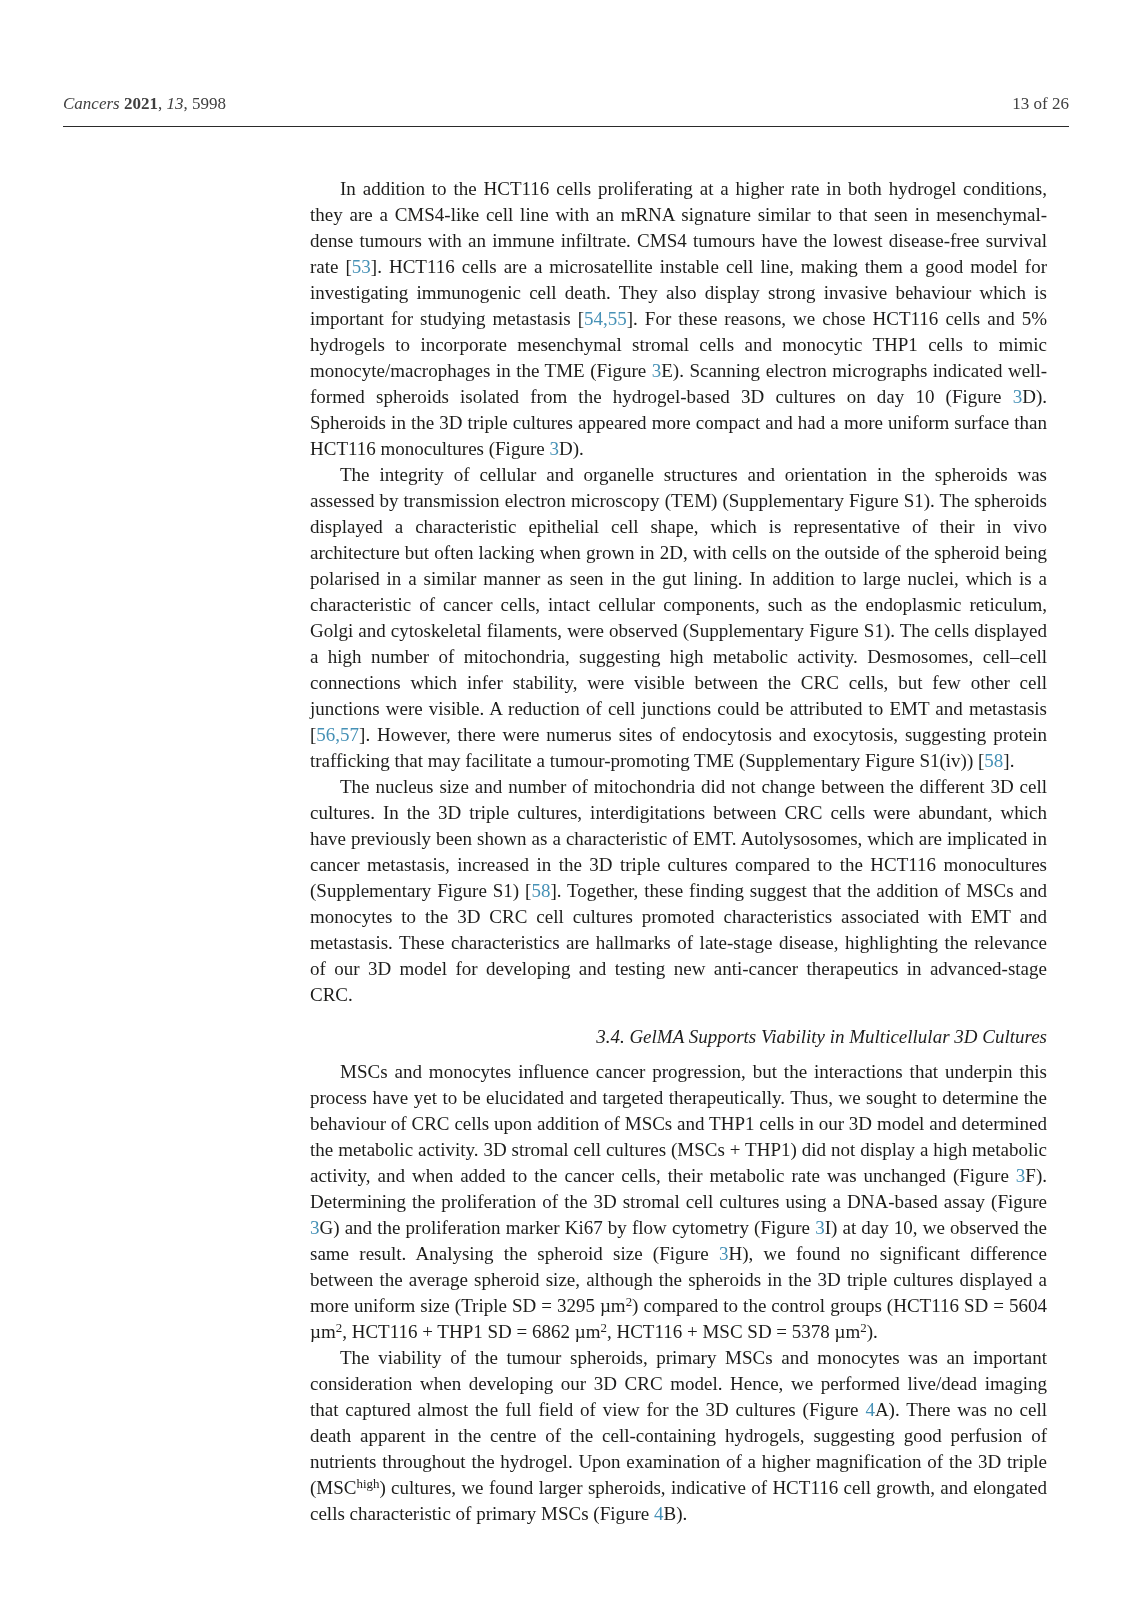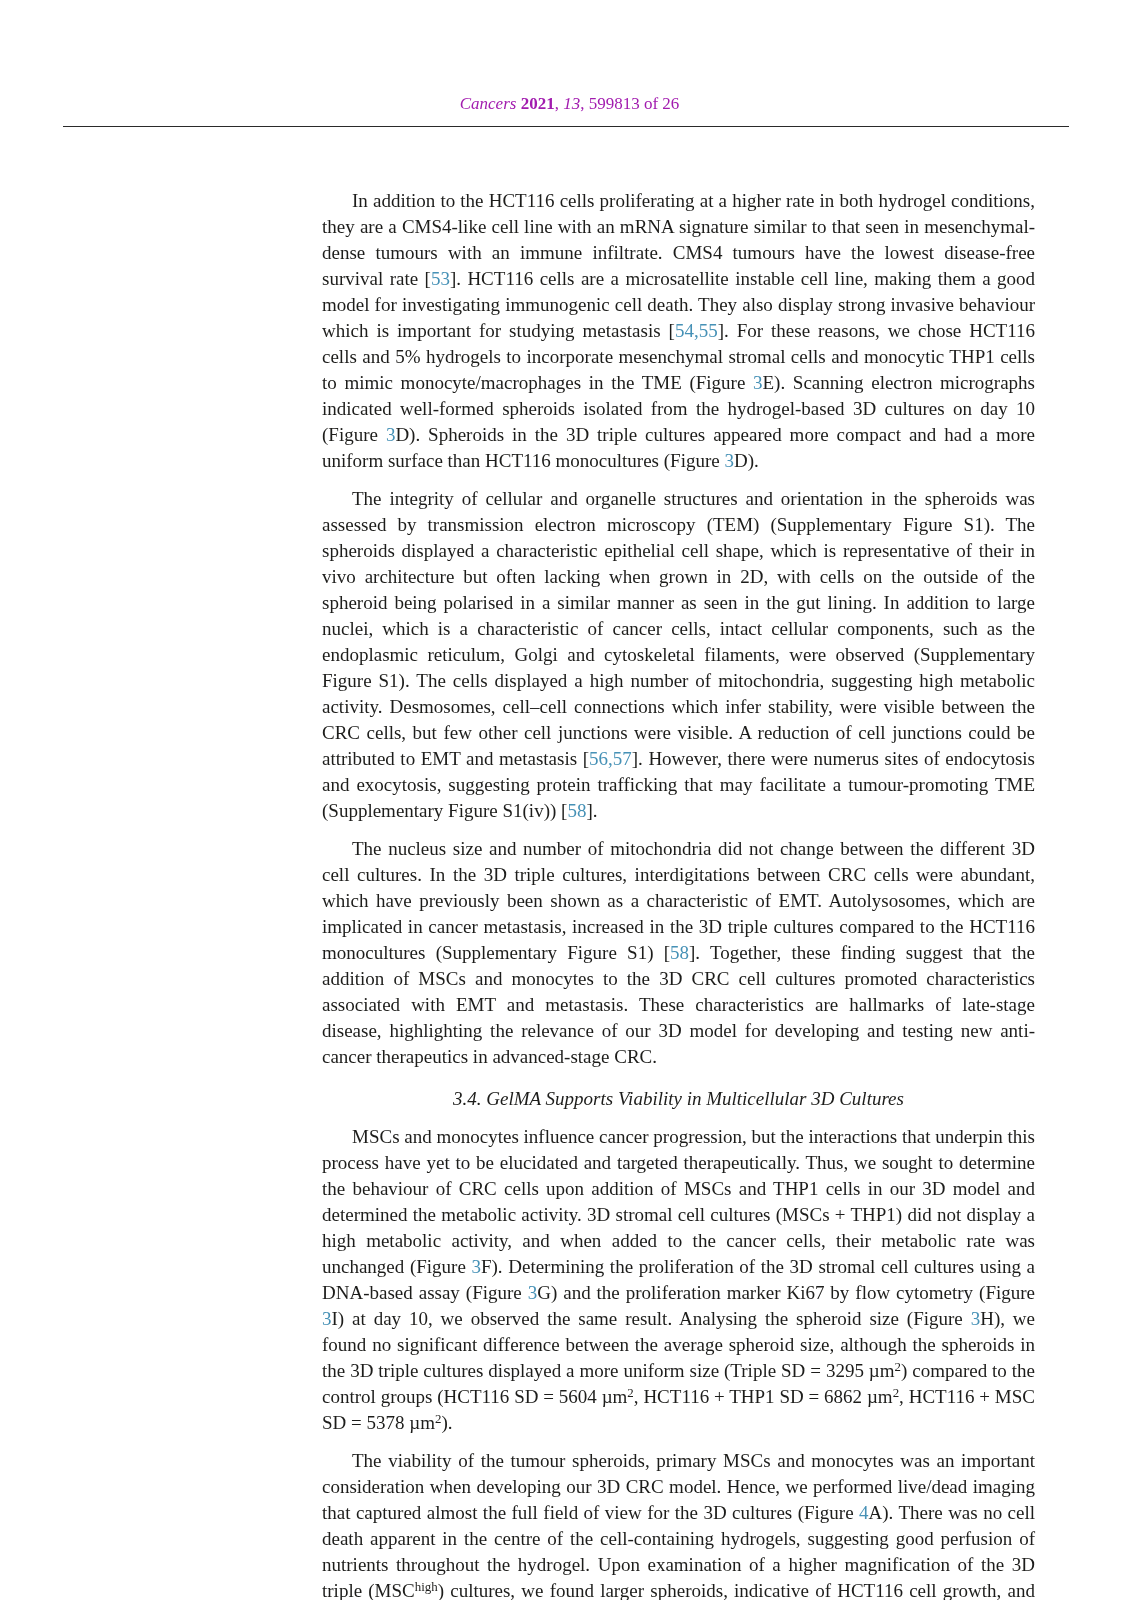--- a/index.html
+++ b/index.html
@@ -10,56 +10,56 @@
   body {
     width: 1131px;
     height: 1600px;
     position: relative;
     overflow: hidden;
     font-family: "Liberation Serif", serif;
     color: #1d1d1b;
   }
   .page-header {
     position: absolute;
-    left: 70px;
+    left: 63px;
     right: 62px;
     top: 94px;
     display: flex;
-    justify-content: center;
+    justify-content: space-between;
     align-items: baseline;
     font-size: 17px;
-    color: #a21caf;
+    color: #404040;
   }
   .header-rule {
     position: absolute;
     left: 63px;
     right: 62px;
     top: 126px;
     border-top: 1.5px solid #2a2a2a;
   }
   .article-body {
     position: absolute;
     left: 310px;
     top: 176px;
     width: 737px;
     font-size: 19px;
     line-height: 26px;
     text-align: justify;
   }
   .article-body p {
-    margin: 12px;
+    margin: 0;
     text-indent: 30px;
   }
   .article-body h3 {
     margin: 16px 0 9px 0;
     font-size: 19px;
     font-weight: normal;
     font-style: italic;
     text-indent: 0;
-    text-align: center;
+    text-align: right;
   }
   .seg { font-style: inherit; }
   .seg.italic { font-style: italic; }
   .seg.bold { font-weight: bold; }
   .seg.ref { color: #4691b6; }
   .seg.sup {
     font-size: 68%;
     vertical-align: 0.45em;
     line-height: 0;
   }

